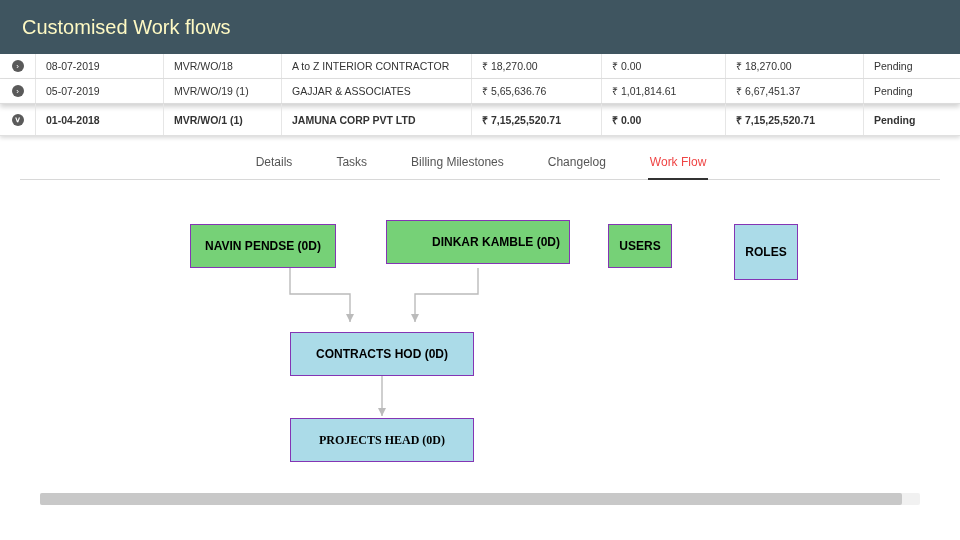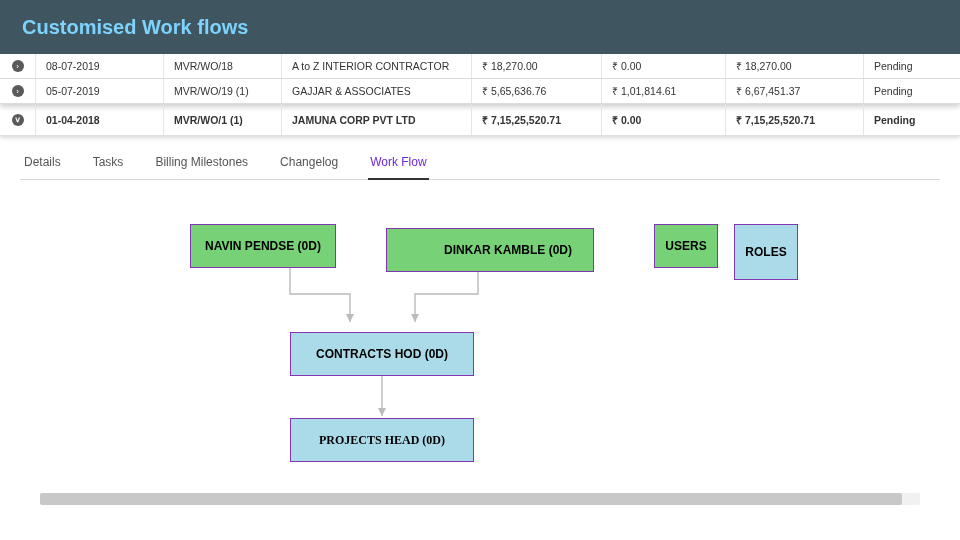--- a/index.html
+++ b/index.html
@@ -1,43 +1,43 @@
 <!DOCTYPE html>
 <html><head>
   <meta charset="utf-8">
   <style>
     * { box-sizing: border-box; margin: 0; padding: 0; }
     body { font-family: Arial, Helvetica, sans-serif; font-size: 11px; width: 960px; height: 540px; background: #fff; overflow: hidden; }
     
-    .header-bar { background: #3f5560; color: #7dd3fc; height: 54px; display: flex; align-items: center; padding: 0 22px; font-size: 20px; font-weight: 700; }
+    .header-bar { background: #3f5560; color: #fef9c3; height: 54px; display: flex; align-items: center; padding: 0 22px; font-size: 20px; font-weight: 400; }
     
     .table-wrap { background: #fff; }
     .data-row { display: grid; grid-template-columns: 36px 128px 118px 190px 130px 124px 138px 96px; border-bottom: 1px solid #e0e0e0; align-items: center; height: 25px; font-size: 10.5px; color: #333; }
     .data-row.expanded { height: 32px; font-weight: 600; box-shadow: 0 2px 4px rgba(0,0,0,0.15); position: relative; z-index: 2; }
     .data-row > div { padding: 0 10px; border-right: 1px solid #e6e6e6; height: 100%; display: flex; align-items: center; overflow: hidden; white-space: nowrap; }
     .data-row > div:last-child { border-right: none; }
     .expand-cell { justify-content: center; padding: 0 !important; }
     .expand-icon { width: 12px; height: 12px; border-radius: 50%; background: #5a5a5a; color: #fff; display:inline-flex; align-items:center; justify-content:center; font-size: 8px; }
     .row-shadow { box-shadow: 0 3px 5px rgba(0,0,0,0.18); position: relative; z-index: 1; }
 
     .tabs-wrap { padding: 10px 20px 0 20px; }
-    .tabs { display: flex; gap: 28px; border-bottom: 1px solid #d8d8d8; padding: 0 0 0 2px; font-size: 12px; color: #555; }
+    .tabs { display: flex; gap: 40px; border-bottom: 1px solid #d8d8d8; padding: 0 0 0 2px; font-size: 12px; color: #555; justify-content: center; }
     .tab { padding: 9px 2px; cursor: pointer; }
-    .tab.active { color: #6d28d9; border-bottom: 2px solid #333; margin-bottom: -1px; font-weight: 500; }
+    .tab.active { color: #ef4444; border-bottom: 2px solid #333; margin-bottom: -1px; font-weight: 500; }
 
     .workflow-canvas { position: relative; height: 320px; margin: 14px 20px 0 20px; border-bottom: 1px solid transparent; }
 
     .wf-node { position: absolute; border: 1.5px solid #8435b4; text-align: center; font-size: 12px; font-weight: 700; display:flex; align-items:center; justify-content:center; padding: 0 6px; }
     .wf-green { background: #76d177; }
     .wf-blue  { background: #abdbe8; }
 
     
     .n1 { left: 170px; top: 30px; width: 146px; height: 44px; }
-    .n2 { left: 366px; top: 34px; width: 208px; height: 44px; padding-left: 42px; } 
-    .n3 { left: 634px; top: 30px; width: 64px; height: 44px; }
+    .n2 { left: 366px; top: 26px; width: 184px; height: 44px; padding-left: 42px; } 
+    .n3 { left: 588px; top: 30px; width: 64px; height: 44px; }
     .n4 { left: 714px; top: 30px; width: 64px; height: 56px; }
     .n5 { left: 270px; top: 130px; width: 184px; height: 44px; margin-top: 8px; }
     .n6 { left: 270px; top: 224px; width: 184px; height: 44px; font-family: Liberation Serif, serif; }
 
     svg.connectors { position: absolute; left: 0; top: 0; width: 100%; height: 100%; pointer-events: none; }
     .conn { stroke: #bbb; stroke-width: 1.4; fill: none; }
     .arrowhead { fill: #bbb; }
 
     .hscroll { position: absolute; left: 20px; right: 20px; bottom: 8px; height: 12px; background: #f1f1f1; border-radius: 2px; }
     .hscroll-thumb { position: absolute; left: 0; top: 0; height: 100%; width: 98%; background: #c8c8c8; border-radius: 2px; }

